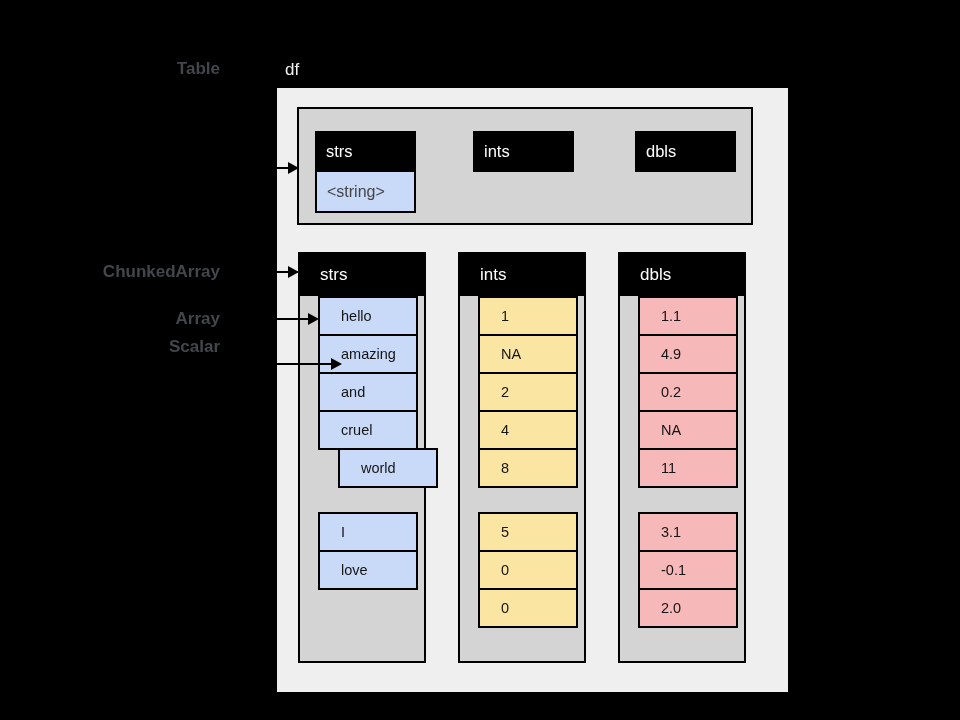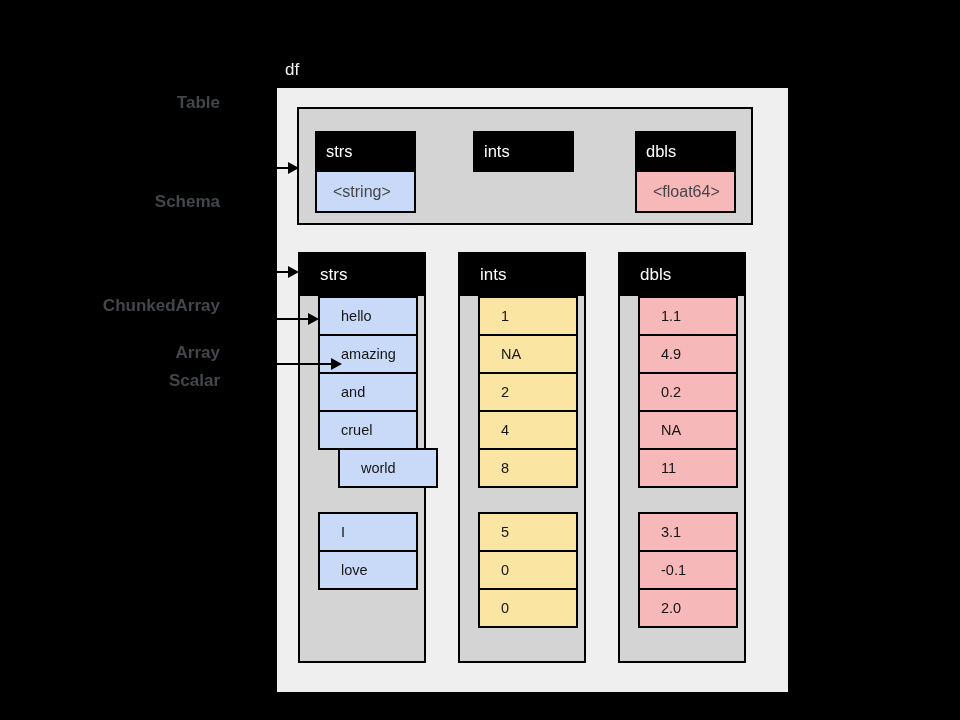--- a/index.html
+++ b/index.html
@@ -3,21 +3,21 @@
 <meta charset="utf-8">
 <style>
   html,body{margin:0;padding:0;background:#000;}
   .canvas{
     position:relative;width:960px;height:720px;background:#000;overflow:hidden;
     font-family:"Liberation Sans","DejaVu Sans",sans-serif;
   }
   
   .side-label{
     position:absolute;right:740px;width:200px;text-align:right;
-    font-size:17px;font-weight:600;color:#43464b;line-height:20px;white-space:nowrap;margin-top:34px;
+    font-size:17px;font-weight:600;color:#43464b;line-height:20px;white-space:nowrap;
   }
   .lbl-table{top:59px;}
   .lbl-schema{top:158px;}
   .lbl-chunked{top:262px;}
   .lbl-array{top:309px;}
   .lbl-scalar{top:337px;}
   .df-label{
     position:absolute;left:285px;top:60px;font-size:17px;color:#f1f1f1;line-height:20px;
   }
   
@@ -30,21 +30,21 @@
   .schema-field{position:absolute;top:22px;width:101px;}
   .schema-field.f0{left:16px;}
   .schema-field.f1{left:174px;}
   .schema-field.f2{left:336px;}
   .schema-field-header{
     box-sizing:border-box;width:101px;height:41px;background:#000;color:#fff;
     display:flex;align-items:center;padding-left:11px;font-size:16.5px;
   }
   .schema-field-type{
     box-sizing:border-box;width:101px;height:41px;border:2px solid #000;border-top:none;
-    display:flex;align-items:center;padding-left:16px;font-size:16px;color:#454548;
+    display:flex;align-items:center;padding-left:10px;font-size:16px;color:#454548;
   }
   
   .column-box{
     position:absolute;top:252px;width:128px;height:411px;background:#d4d4d4;
     border:2px solid #000;box-sizing:border-box;
   }
   .column-box.c0{left:298px;}
   .column-box.c1{left:458px;}
   .column-box.c2{left:618px;}
   .column-header{
@@ -67,40 +67,38 @@
     border-top:6px solid transparent;border-bottom:6px solid transparent;
     border-left:11px solid #000;
   }
 </style>
 </head>
 <body>
 
 <div class="canvas">
 
   <div class="side-label lbl-table">Table</div>
-  <div class="side-label lbl-schema">Schema</div>
   <div class="side-label lbl-chunked">ChunkedArray</div>
   <div class="side-label lbl-array">Array</div>
   <div class="side-label lbl-scalar">Scalar</div>
 
   <div class="df-label">df</div>
 
   <div class="outer-box"></div>
 
   <div class="schema-box">
     <div class="schema-field f0">
       <div class="schema-field-header">strs</div>
       <div class="schema-field-type" style="background: rgb(201, 218, 248);">&lt;string&gt;</div>
     </div>
     <div class="schema-field f1">
       <div class="schema-field-header">ints</div>
     </div>
     <div class="schema-field f2">
       <div class="schema-field-header">dbls</div>
-      <div class="schema-field-type" style="background: rgb(247, 184, 185);">&lt;float64&gt;</div>
     </div>
   </div>
 
   <div class="column-box c0">
     <div class="column-header">strs</div>
     <div class="chunks">
         <div class="chunk">
           <div class="cell" style="background: rgb(201, 218, 248);">hello</div>
           <div class="cell" style="background: rgb(201, 218, 248);">amazing</div>
           <div class="cell" style="background: rgb(201, 218, 248);">and</div>

